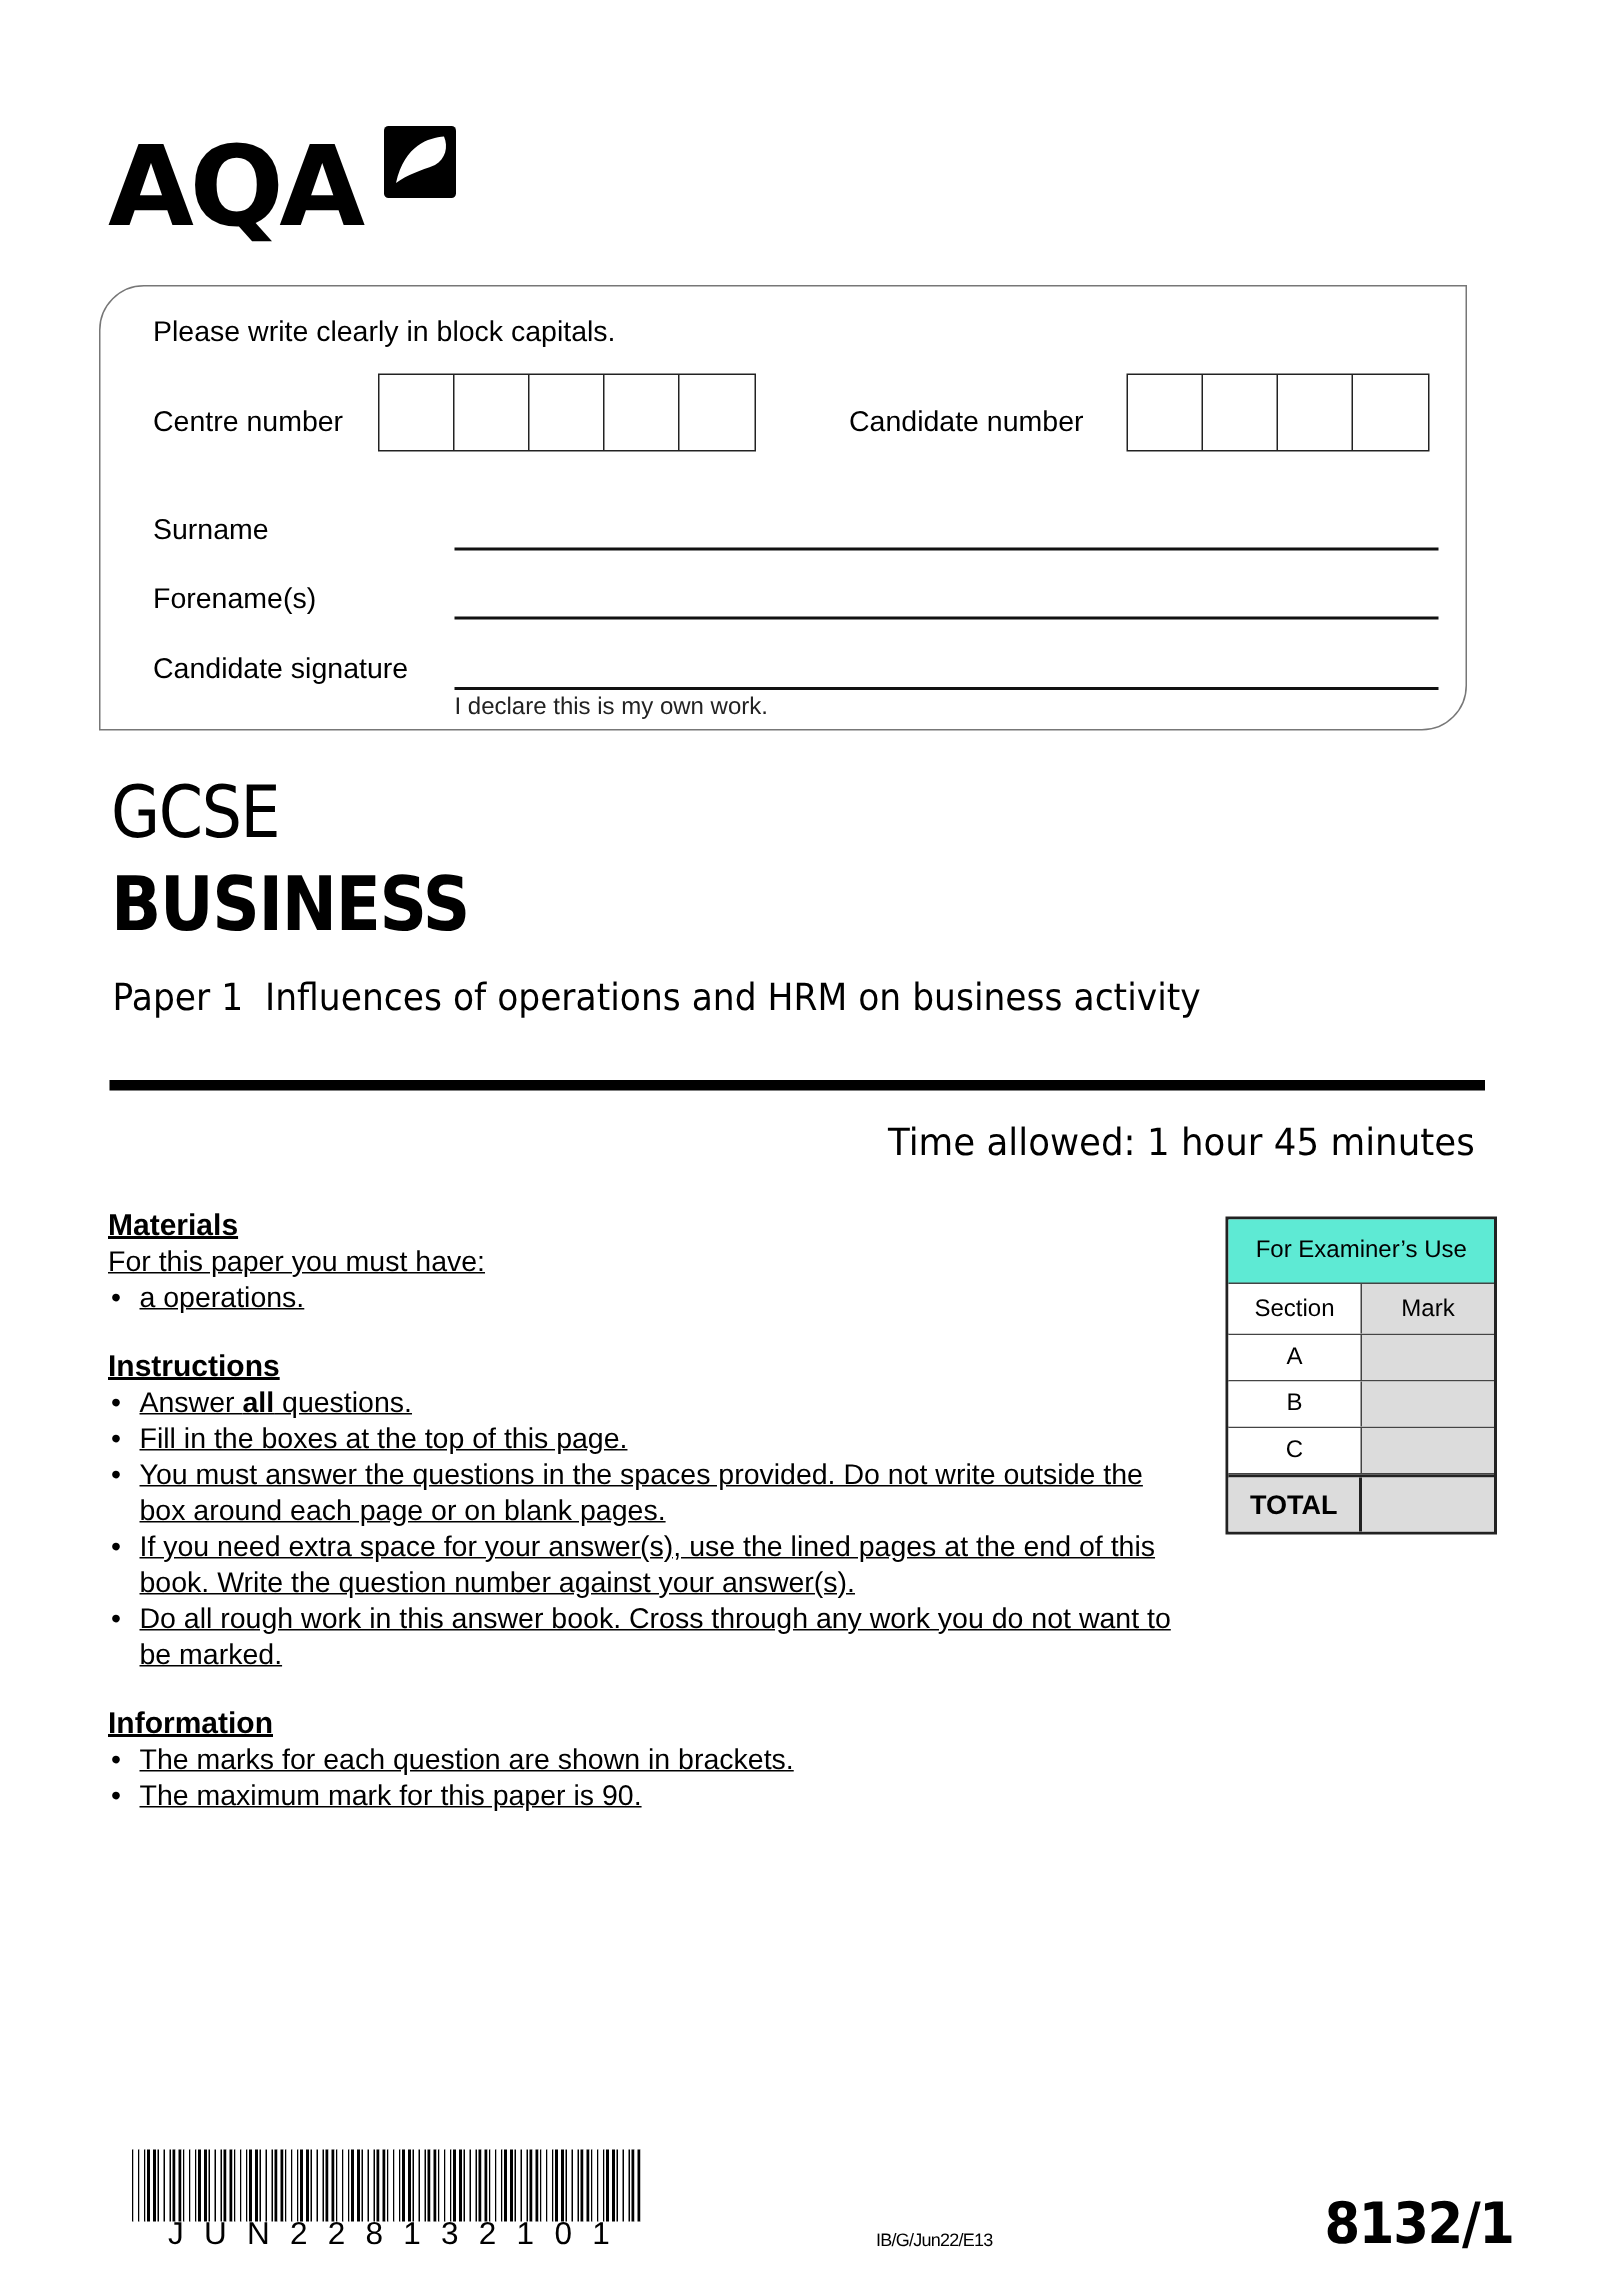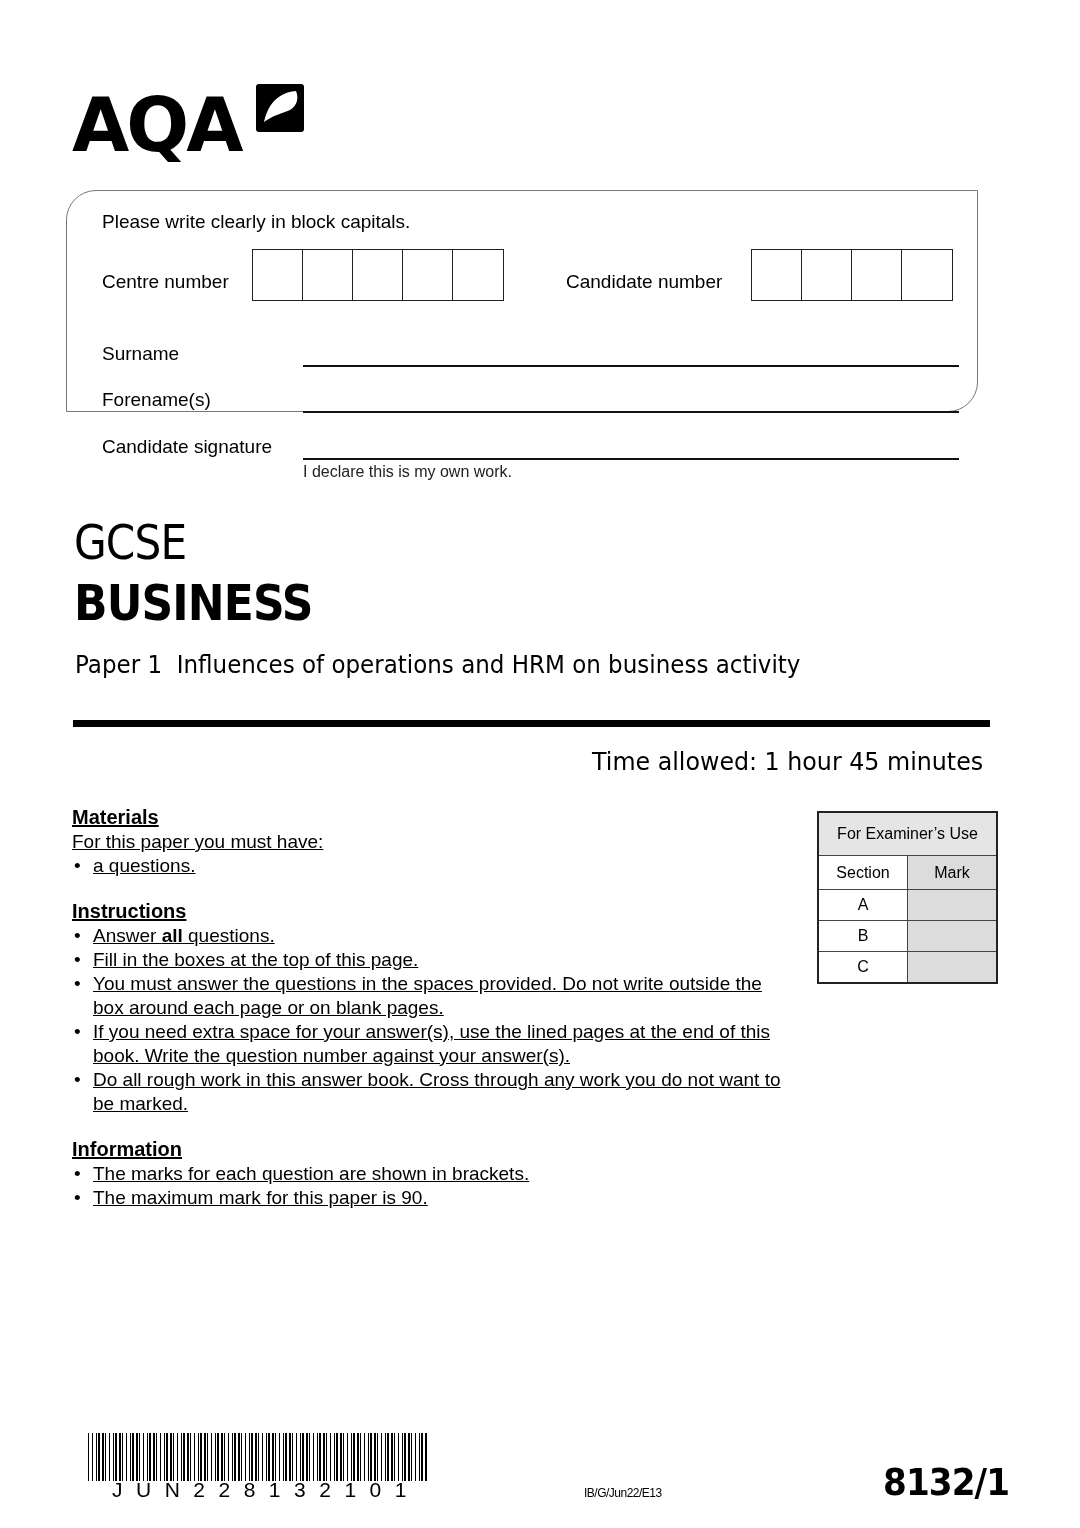--- a/index.html
+++ b/index.html
@@ -5,21 +5,21 @@
     html, body { margin: 0; padding: 0; background: #ffffff; }
     body { width: 1080px; height: 1528px; position: relative; overflow: hidden; color: #000; font-family: "Liberation Sans", sans-serif; }
     .abs { position: absolute; }
 
     
     .logo { left: 72px; top: 84px; width: 240px; height: 82px; }
     .logo-text { position: absolute; left: 0; top: 0; font-family: "DejaVu Sans", sans-serif; font-weight: bold; font-size: 74px; letter-spacing: -3px; line-height: 82px; }
     .logo-leaf { position: absolute; left: 184px; top: 0; width: 48px; height: 48px; }
 
     
-    .cand-box { left: 66px; top: 190px; width: 912px; height: 222px; border: 1.5px solid #777; border-top-left-radius: 30px; border-bottom-right-radius: 30px; box-sizing: border-box; }
+    .cand-box { left: 66px; top: 190px; width: 912px; height: 297px; border: 1.5px solid #777; border-top-left-radius: 30px; border-bottom-right-radius: 30px; box-sizing: border-box; }
     .cb-label { position: absolute; font-size: 19px; }
     .digit-boxes { position: absolute; display: flex; border: 1.5px solid #222; height: 50px; }
     .digit { width: 50px; height: 50px; border-right: 1.5px solid #222; box-sizing: border-box; }
     .digit:last-child { border-right: none; }
     .write-line { position: absolute; height: 2px; background: #111; }
     .declare { position: absolute; font-size: 16px; color: #222; }
 
     
     .gcse { left: 74px; top: 514px; font-family: "DejaVu Sans", sans-serif; font-size: 48px; font-weight: normal; letter-spacing: -1px; transform: scaleX(0.88); transform-origin: left; }
     .subject { left: 74px; top: 574px; font-family: "DejaVu Sans", sans-serif; font-size: 50px; font-weight: bold; letter-spacing: -1px; transform: scaleX(0.88); transform-origin: left; }
@@ -30,21 +30,21 @@
     
     .info { left: 72px; top: 804px; width: 720px; font-size: 19px; line-height: 24px; text-decoration: underline; }
     .info h3 { margin: 0; font-size: 20px; font-weight: bold; line-height: 26px; }
     .info p { margin: 0; }
     .info ul { margin: 0 0 20px 0; padding: 0; list-style: none; }
     .info li { position: relative; padding-left: 21px; }
     .info li::before { content: "\2022"; position: absolute; left: 2px; top: 0; }
 
     
     .exam { left: 817px; top: 811px; width: 181px; border: 2px solid #222; box-sizing: border-box; font-size: 16px; }
-    .exam-head { background: #e5e5e5; height: 42px; line-height: 42px; text-align: center; border-bottom: 1.5px solid #444; }
+    .exam-head { background: #5eead4; height: 42px; line-height: 42px; text-align: center; border-bottom: 1.5px solid #444; }
     .exam-row { display: flex; border-bottom: 1.5px solid #444; }
     .exam-row:last-child { border-bottom: none; }
     .exam-cell { height: 30px; line-height: 30px; text-align: center; box-sizing: border-box; }
     .exam-cell.left { width: 89px; border-right: 1.5px solid #444; background: #fff; }
     .exam-cell.right { flex: 1; background: #dcdcdc; }
     .exam-row.hdr .exam-cell { height: 33px; line-height: 33px; }
     .exam-row.total { border-top: 2px solid #222; }
     .exam-row.total .exam-cell { height: 36px; line-height: 36px; background: #dcdcdc; font-weight: bold; font-size: 18px; }
     .exam-row.total .exam-cell.left { border-right: 2px solid #222; }
 
@@ -101,21 +101,21 @@
 <div class="abs gcse">GCSE</div>
 <div class="abs subject">BUSINESS</div>
 <div class="abs paper">Paper 1  Influences of operations and HRM on business activity</div>
 <div class="abs rule"></div>
 <div class="abs time">Time allowed: 1 hour 45 minutes</div>
 
 <div class="abs info">
   <h3>Materials</h3>
   <p>For this paper you must have:</p>
   <ul>
-    <li>a questions.</li>
+    <li>a operations.</li>
   </ul>
 
   <h3>Instructions</h3>
   <ul>
     <li>Answer <b>all</b> questions.</li>
     <li>Fill in the boxes at the top of this page.</li>
     <li>You must answer the questions in the spaces provided.  Do not write outside the box around each page or on blank pages.</li>
     <li>If you need extra space for your answer(s), use the lined pages at the end of this book.  Write the question number against your answer(s).</li>
     <li>Do all rough work in this answer book.  Cross through any work you do not want to be marked.</li>
   </ul>
@@ -138,20 +138,24 @@
     <div class="exam-cell right"></div>
   </div>
   <div class="exam-row">
     <div class="exam-cell left">B</div>
     <div class="exam-cell right"></div>
   </div>
   <div class="exam-row">
     <div class="exam-cell left">C</div>
     <div class="exam-cell right"></div>
   </div>
+  <div class="exam-row total">
+    <div class="exam-cell left">TOTAL</div>
+    <div class="exam-cell right"></div>
+  </div>
 </div>
 
 <div class="abs barcode" id="barcode">
     <span style="width: 1px; background: rgb(0, 0, 0);"></span>
     <span style="width: 3px; background: rgb(255, 255, 255);"></span>
     <span style="width: 1px; background: rgb(0, 0, 0);"></span>
     <span style="width: 3px; background: rgb(255, 255, 255);"></span>
     <span style="width: 1px; background: rgb(0, 0, 0);"></span>
     <span style="width: 1px; background: rgb(255, 255, 255);"></span>
     <span style="width: 2px; background: rgb(0, 0, 0);"></span>

